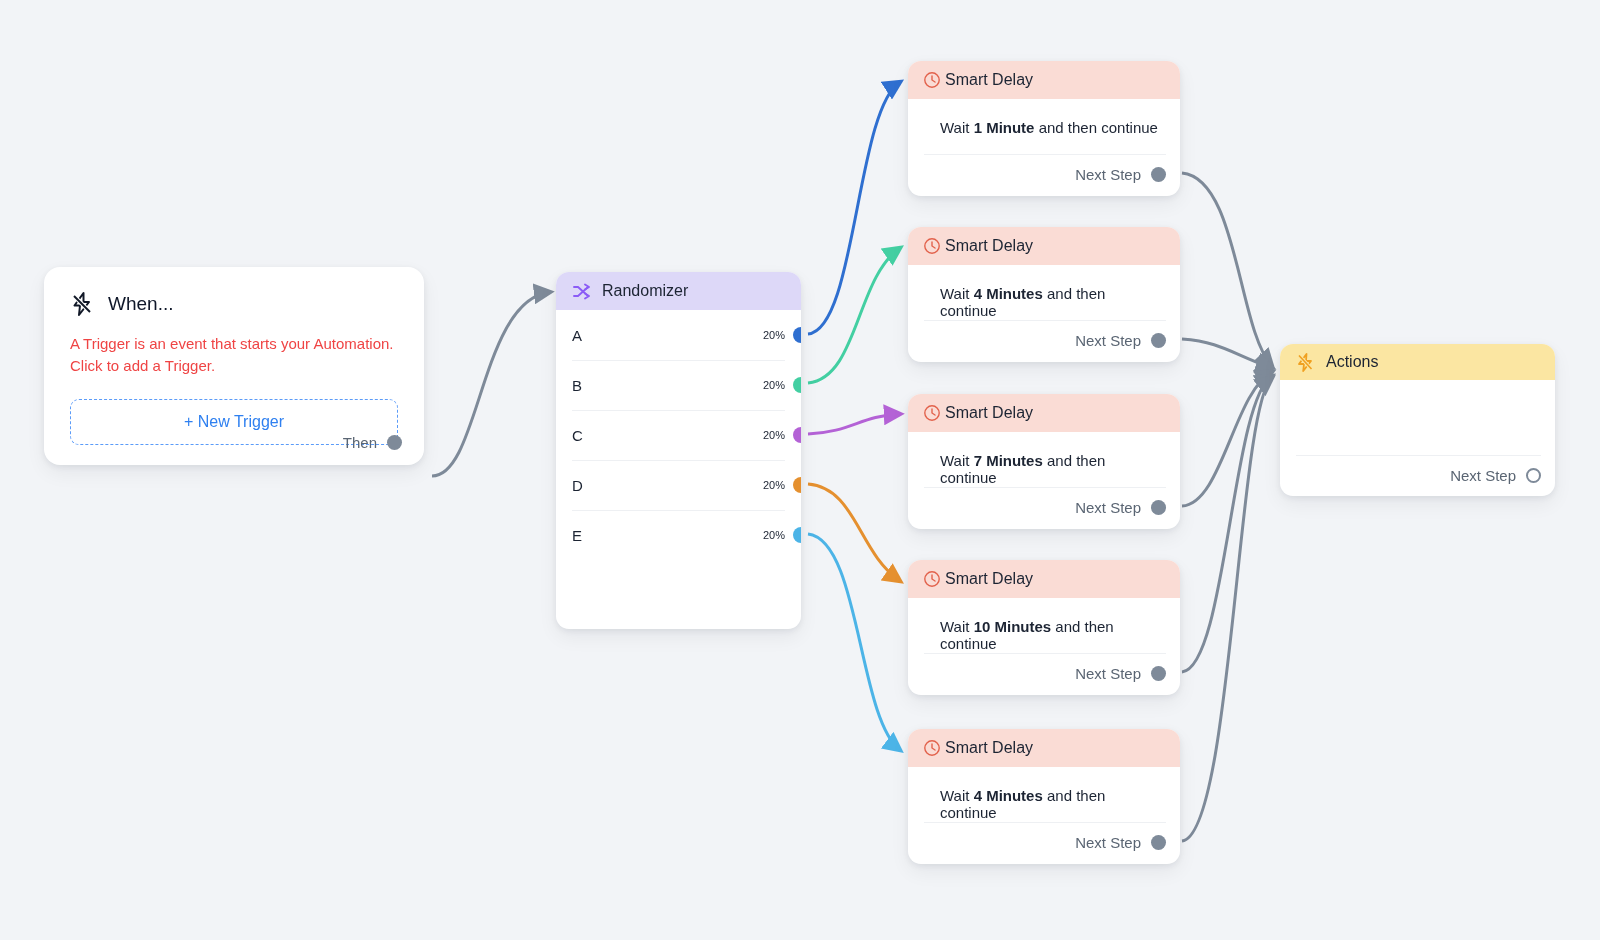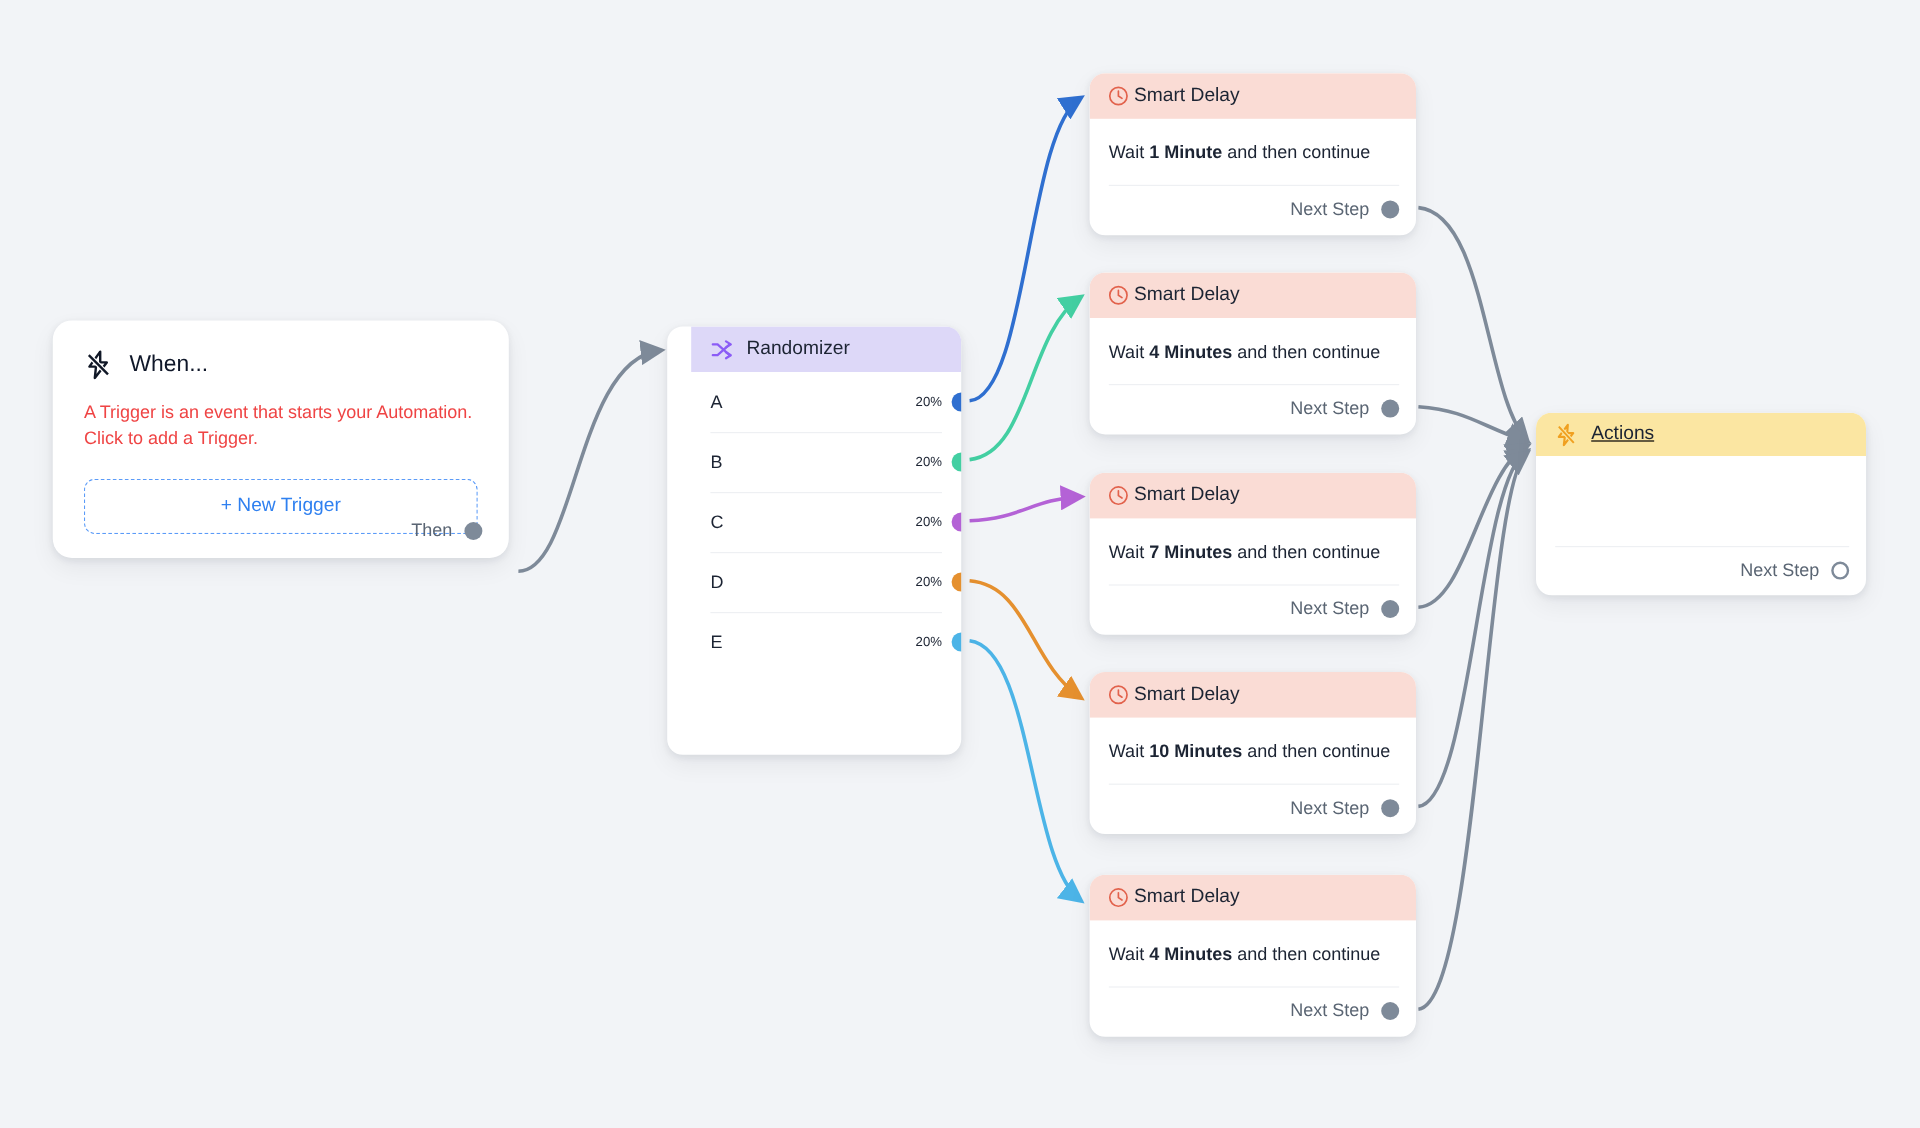--- a/index.html
+++ b/index.html
@@ -32,21 +32,21 @@
     display: flex; align-items: center; justify-content: center;
     color: #2f80f0; font-size: 16px; cursor: pointer; background: transparent;
   }
   .then-row { position: absolute; right: 22px; bottom: 14px; display: flex; align-items: center; gap: 10px; }
   .then-label { font-size: 15px; color: #5a6573; }
 
   .port { width: 15px; height: 15px; border-radius: 50%; background: #7e8a99; }
   .port-hollow { width: 15px; height: 15px; border-radius: 50%; background: transparent; border: 2px solid #7e8a99; }
 
   
-  .randomizer { left: 556px; top: 272px; width: 245px; height: 357px; border-radius: 13px; padding-left: 20px; }
+  .randomizer { left: 556px; top: 272px; width: 245px; height: 357px; border-radius: 13px; }
   .rand-head {
     background: #ddd8f8; height: 38px; display: flex; align-items: center; gap: 11px; padding: 0 16px;
   }
   .rand-title { font-size: 16px; color: #1c2433; }
   .rand-row {
     height: 50px; display: flex; align-items: center; justify-content: space-between;
     padding: 0 16px; font-size: 15px; color: #1c2433; position: relative;
   }
   .rand-row + .rand-row::before {
     content:""; position: absolute; left: 16px; right: 16px; top: 0; height: 1px; background: #eef0f3;
@@ -54,32 +54,32 @@
   .rand-pct { color: #1c2433; font-size: 11px; }
   .branch-dot {
     position: absolute; width: 16px; height: 16px; border-radius: 50%;
     right: -8px; top: 50%; transform: translateY(-50%);
   }
 
   
   .delay { left: 908px; width: 272px; height: 135px; border-radius: 13px; }
   .delay-head { background: #fadcd5; height: 38px; display: flex; align-items: center; gap: 4px; padding: 12px 15px; }
   .delay-title { font-size: 16px; color: #1c2433; }
-  .delay-body { padding: 20px 16px 0 16px; font-size: 15px; color: #1c2433; }
+  .delay-body { padding: 20px 16px 0 32px; font-size: 15px; color: #1c2433; }
   .delay-body b { font-weight: 700; }
   .delay-foot {
     position: absolute; left: 16px; right: 14px; bottom: 13px;
     border-top: 1px solid #eef0f3; padding-top: 11px;
     display: flex; align-items: center; justify-content: flex-end; gap: 10px;
   }
   .next-label { font-size: 15px; color: #5a6573; }
 
   
   .actions { left: 1280px; top: 344px; width: 275px; height: 152px; border-radius: 13px; }
-  .act-head { background: #fbe6a2; height: 36px; display: flex; align-items: center; gap: 11px; padding: 0 15px; text-decoration: underline; }
+  .act-head { background: #fbe6a2; height: 36px; display: flex; align-items: center; gap: 11px; padding: 0 15px; }
   .act-title { font-size: 16px; color: #1c2433; }
   .act-body { padding: 17px 16px 0 16px; }
   .act-sub { font-size: 15px; color: #7a8596; line-height: 1.45; }
   .act-val { font-size: 15px; color: #1c2433; line-height: 1.45; }
   .act-foot {
     position: absolute; left: 16px; right: 14px; bottom: 12px;
     border-top: 1px solid #eef0f3; padding-top: 11px;
     display: flex; align-items: center; justify-content: flex-end; gap: 10px;
   }
   .icon { display: inline-flex; align-items: center; justify-content: center; }

